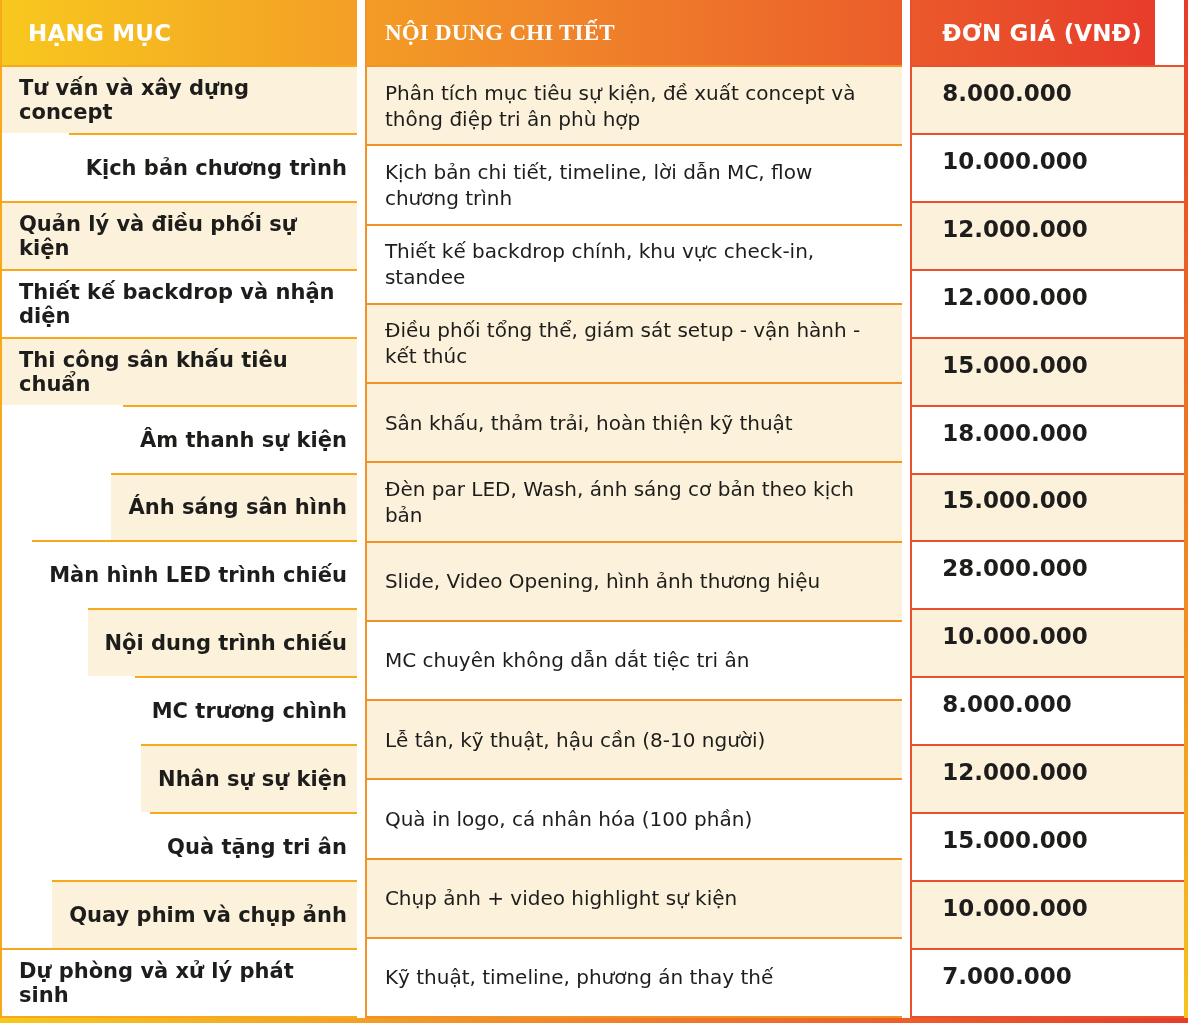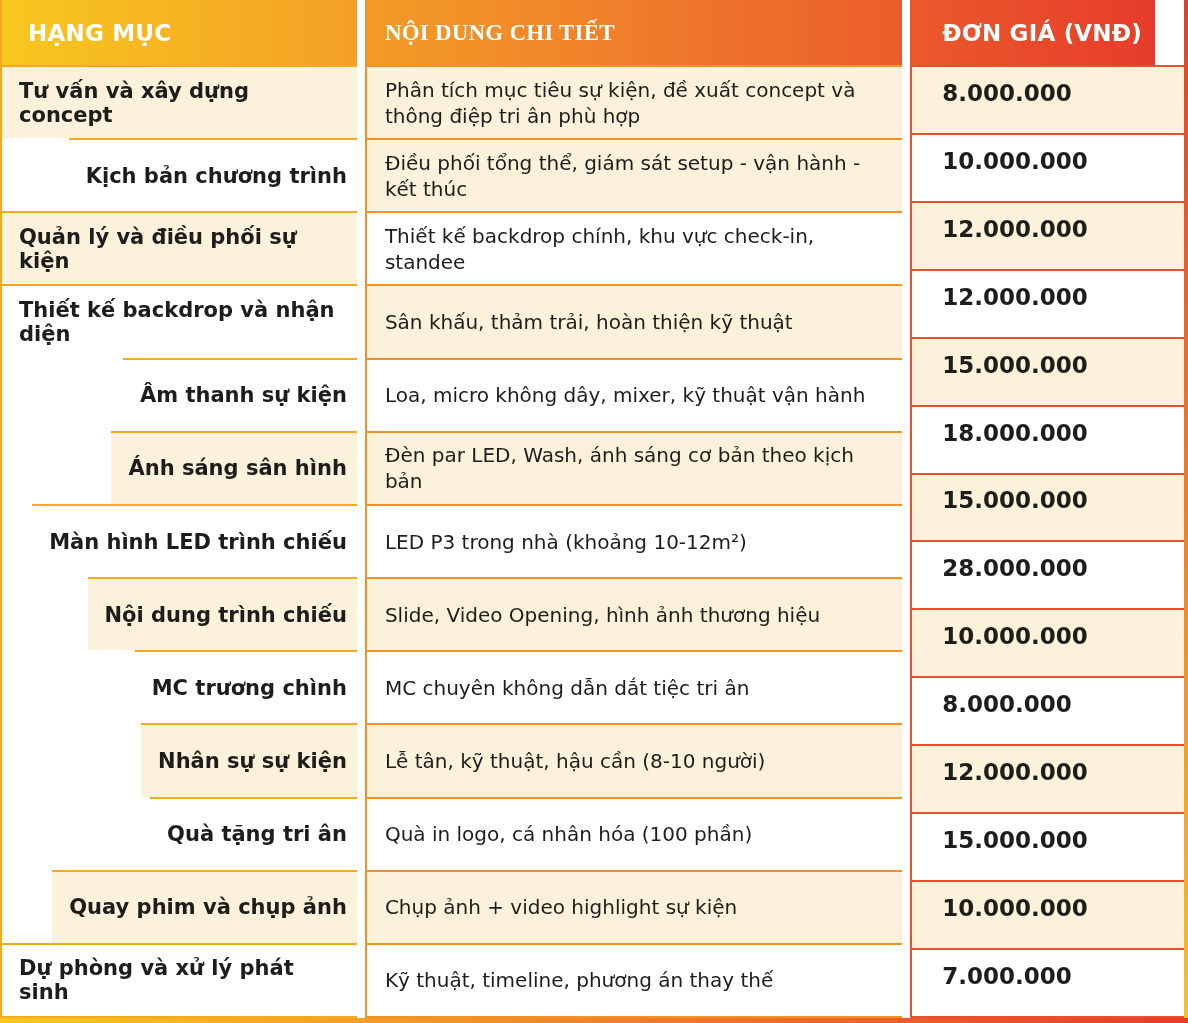--- a/index.html
+++ b/index.html
@@ -45,20 +45,23 @@
           </div>
           <div class="cell white">
             <span>Kịch bản chương trình</span>
           </div>
           <div class="cell cream">
             <span>Quản lý và điều phối sự kiện</span>
           </div>
           <div class="cell white">
             <span>Thiết kế backdrop và nhận diện</span>
           </div>
+          <div class="cell cream">
+            <span>Thi công sân khấu tiêu chuẩn</span>
+          </div>
           <div class="cell white">
             <span>Âm thanh sự kiện</span>
           </div>
           <div class="cell cream">
             <span>Ánh sáng sân hình</span>
           </div>
           <div class="cell white">
             <span>Màn hình LED trình chiếu</span>
           </div>
           <div class="cell cream">
@@ -82,37 +85,34 @@
         </div>
     </div>
     <div class="col col2">
       <div class="hcell">
         <span>NỘI DUNG CHI TIẾT</span>
       </div>
       <div class="cells" style="display: flex; flex-direction: column; flex: 1 1 0px;">
           <div class="cell cream">
             <span>Phân tích mục tiêu sự kiện, đề xuất concept và thông điệp tri ân phù hợp</span>
           </div>
-          <div class="cell cream">
-            <span>Điều phối tổng thể, giám sát setup - vận hành - kết thúc</span>
+          <div class="cell white">
+            <span>Kịch bản chi tiết, timeline, lời dẫn MC, flow chương trình</span>
           </div>
           <div class="cell white">
             <span>Thiết kế backdrop chính, khu vực check-in, standee</span>
           </div>
           <div class="cell cream">
+            <span>Điều phối tổng thể, giám sát setup - vận hành - kết thúc</span>
+          </div>
+          <div class="cell cream">
             <span>Sân khấu, thảm trải, hoàn thiện kỹ thuật</span>
-          </div>
-          <div class="cell white">
-            <span>Loa, micro không dây, mixer, kỹ thuật vận hành</span>
           </div>
           <div class="cell cream">
             <span>Đèn par LED,  Wash, ánh sáng cơ bản theo kịch bản</span>
-          </div>
-          <div class="cell white">
-            <span>LED P3 trong nhà (khoảng 10-12m²)</span>
           </div>
           <div class="cell cream">
             <span>Slide, Video Opening, hình ảnh thương hiệu</span>
           </div>
           <div class="cell white">
             <span>MC chuyên không dẫn dắt tiệc tri ân</span>
           </div>
           <div class="cell cream">
             <span>Lễ tân, kỹ thuật, hậu cần (8-10 người)</span>
           </div>

